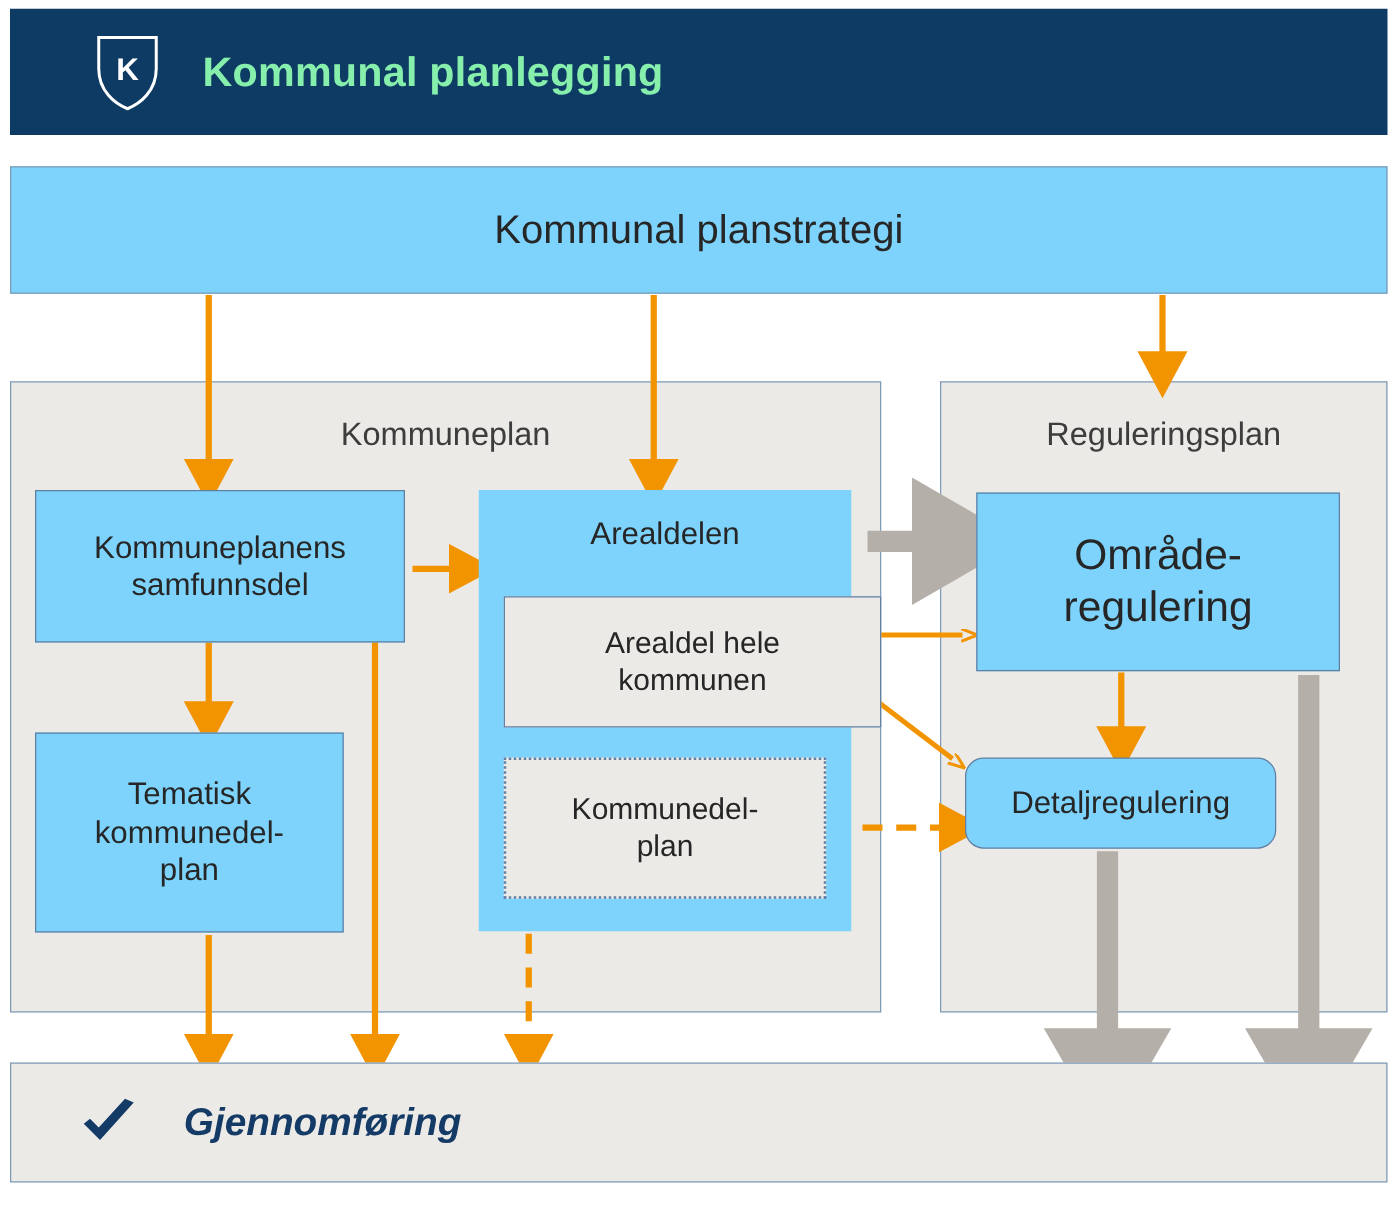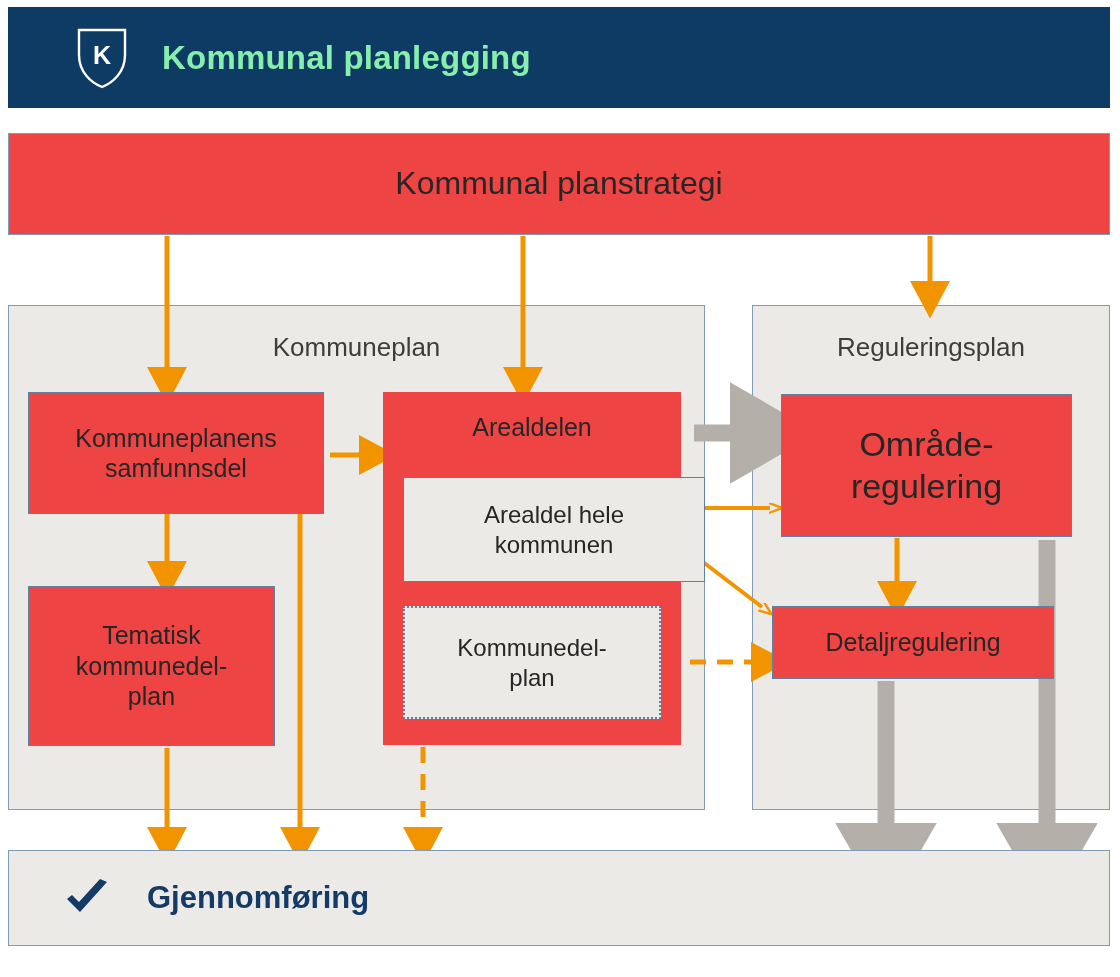--- a/index.html
+++ b/index.html
@@ -46,21 +46,21 @@
     box-sizing:border-box;
     display:flex;
     align-items:center;
     justify-content:center;
     text-align:center;
     color:#262626;
     line-height:1.22;
   }
   .b-outline{border:1.6px solid #7f9bb8;}
   .b-outline-thin{border:1.4px solid #5f7fa3;}
-  .fill-white{background:#ef4444;}
+  .fill-white{background:#7dd3fc;}
   .fill-gray{background:#eceae7;}
 
   .planstrategi{
     left:8px; top:133px; width:1102px; height:102px;
     font-size:32px;
   }
 
   .grp-kommuneplan{
     left:8px; top:305px; width:697px; height:505px;
     align-items:flex-start;
@@ -101,38 +101,40 @@
     left:403px; top:606px; width:258px; height:113px;
     border:2px dotted #5f7fa3;
     font-size:24px;
   }
 
   .omraade{
     left:781px; top:394px; width:291px; height:143px;
     font-size:34px;
   }
   .detalj{
-    left:772px; top:606px; width:282px; height:73px;
-    font-size:25px;
+    left:772px; top:606px; width:249px; height:73px;
+    font-size:25px;
+    border-radius:15px;
   }
 
   .gjennomforing{
     left:8px; top:850px; width:1102px; height:96px;
     justify-content:flex-start;
     align-items:center;
   }
   .check{
     margin-left:56px;
     width:44px; height:40px;
   }
   .gj-label{
     margin-left:38px;
     color:#143a66;
     font-size:31px;
     font-weight:bold;
+    font-style:italic;
   }
 
   
   .arrows{
     position:absolute;
     left:0; top:0;
     width:1120px; height:977px;
     pointer-events:none;
   }
 </style>

